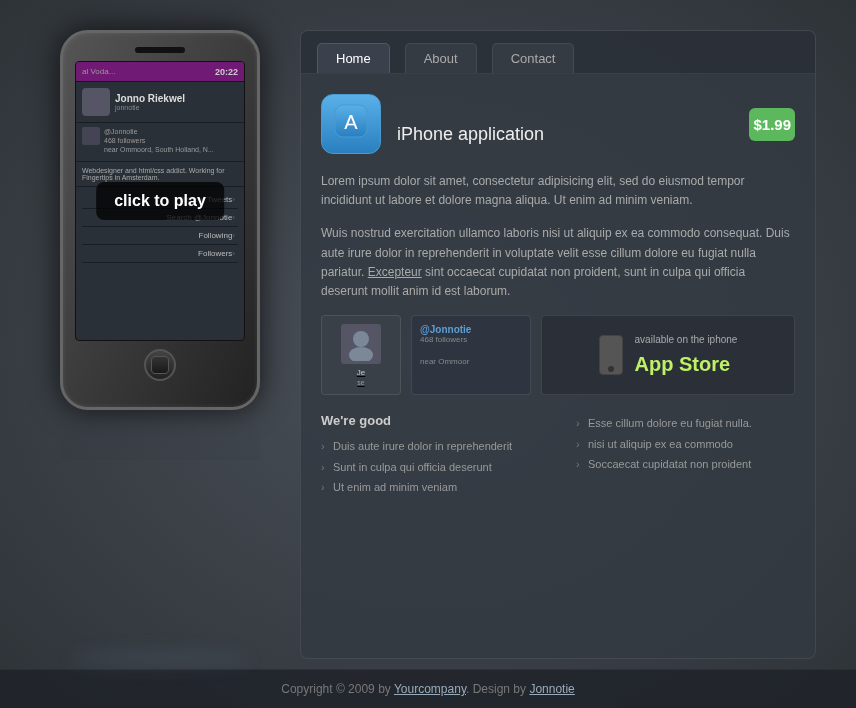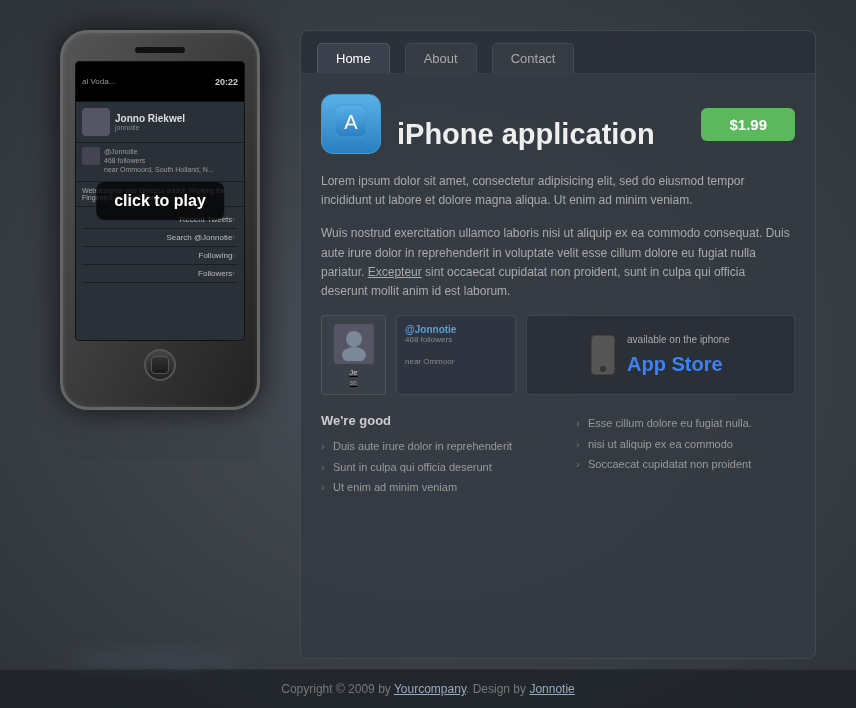--- a/index.html
+++ b/index.html
@@ -71,22 +71,22 @@
       width: 170px;
       height: 280px;
       background: #2a3038;
       border-radius: 4px;
       overflow: hidden;
       position: relative;
       border: 1px solid #111;
     }
 
     .screen-header {
-      background: #000000;
-      height: 40px;
+      background: #701a75;
+      height: 20px;
       display: flex;
       align-items: center;
       padding: 0 6px;
       font-size: 9px;
       color: #aaa;
       border-bottom: 1px solid #111;
     }
 
     .screen-status {
       flex: 1;
@@ -308,32 +308,32 @@
       flex-shrink: 0;
     }
 
     .app-icon-symbol {
       font-size: 28px;
       color: #fff;
     }
 
     .app-title {
       flex: 1;
-      font-size: 29px;
+      font-size: 18px;
       color: #eee;
-      font-weight: bold;
+      font-weight: normal;
       margin-top: 20px;
     }
 
     .price-badge {
       background: #5cb85c;
       color: #fff;
       font-size: 15px;
       font-weight: bold;
-      padding: 8px 28px;
+      padding: 8px 4px;
       border-radius: 6px;
     }
 
     
     .description {
       font-size: 12px;
       color: #aaa;
       line-height: 1.6;
       margin-bottom: 14px;
     }
@@ -344,21 +344,21 @@
     }
 
     
     .screenshots-row {
       display: flex;
       gap: 10px;
       margin-bottom: 18px;
     }
 
     .screenshot-box {
-      width: 65px;
+      width: 80px;
       height: 80px;
       background: #3a4048;
       border-radius: 4px;
       overflow: hidden;
       border: 1px solid rgba(255,255,255,0.1);
       position: relative;
       flex-shrink: 0;
       text-decoration: underline;
     }
 
@@ -459,21 +459,21 @@
       flex-direction: column;
     }
 
     .appstore-small {
       font-size: 10px;
       color: #aaa;
     }
 
     .appstore-large {
       font-size: 20px;
-      color: #3b82f6;
+      color: #bef264;
       font-weight: bold;
       margin-top: 8px;
     }
 
     
     .features-row {
       display: flex;
       gap: 36px;
       margin-top: 10px;
       justify-content: space-between;

